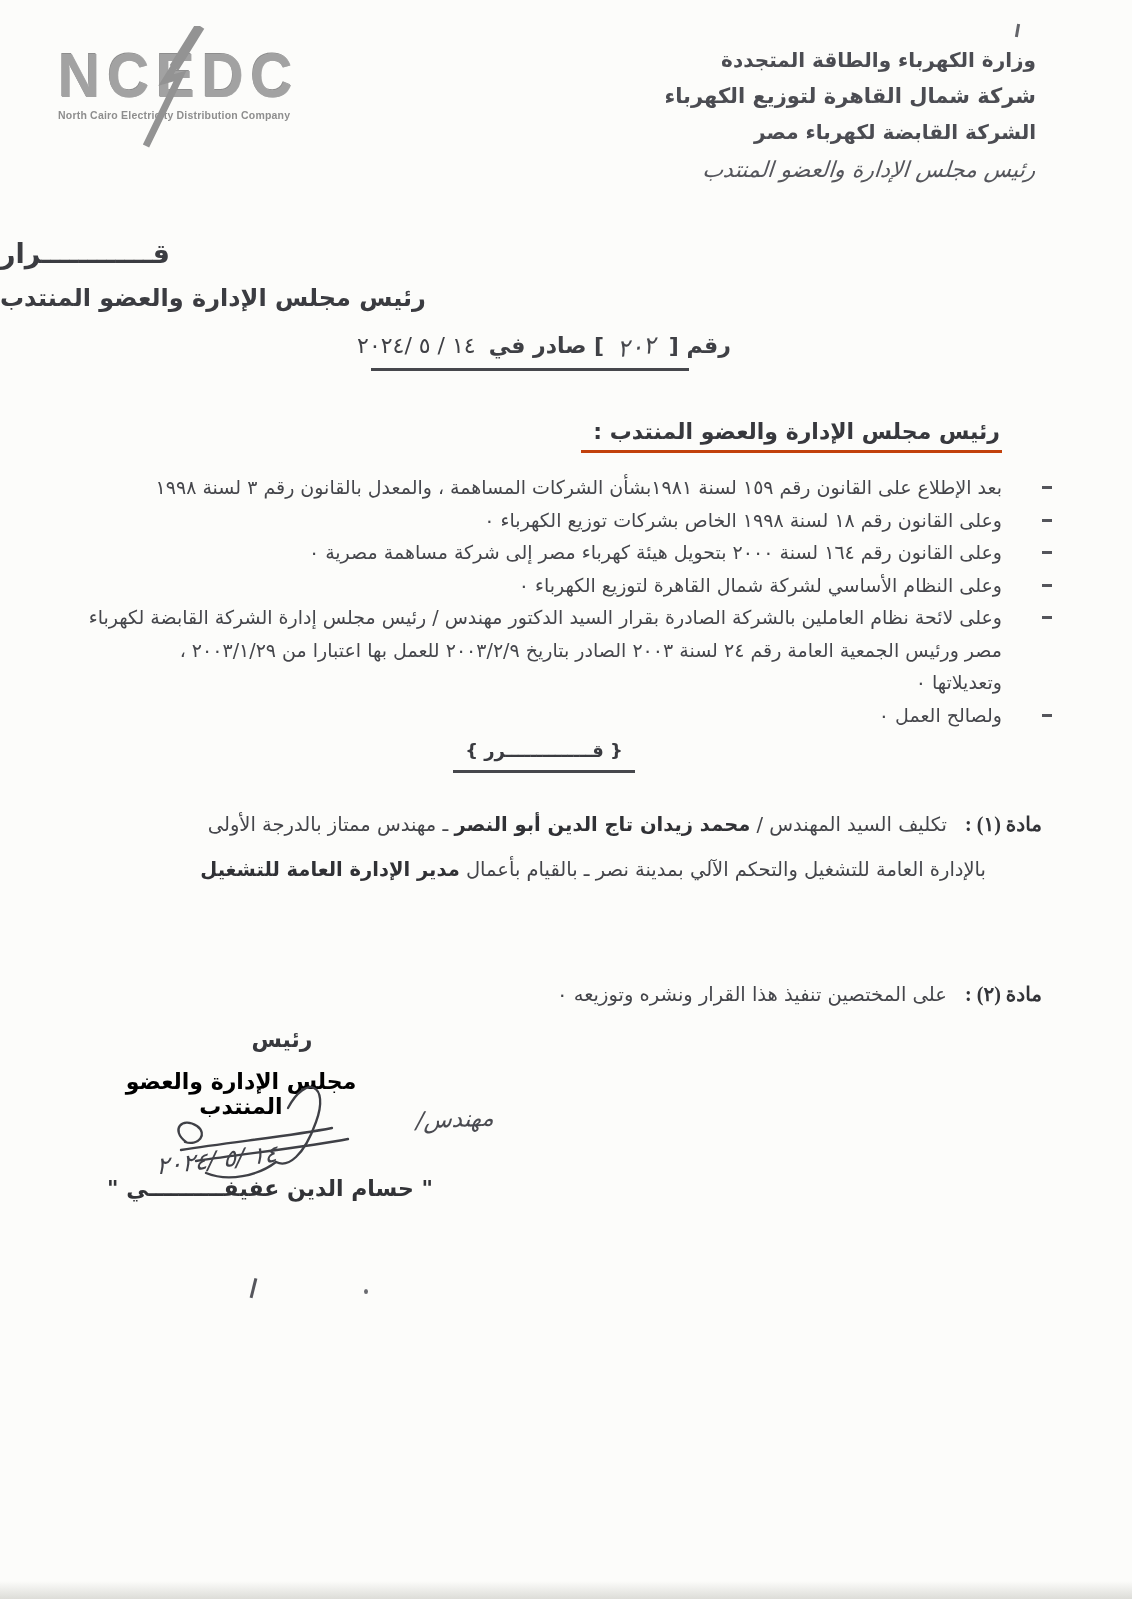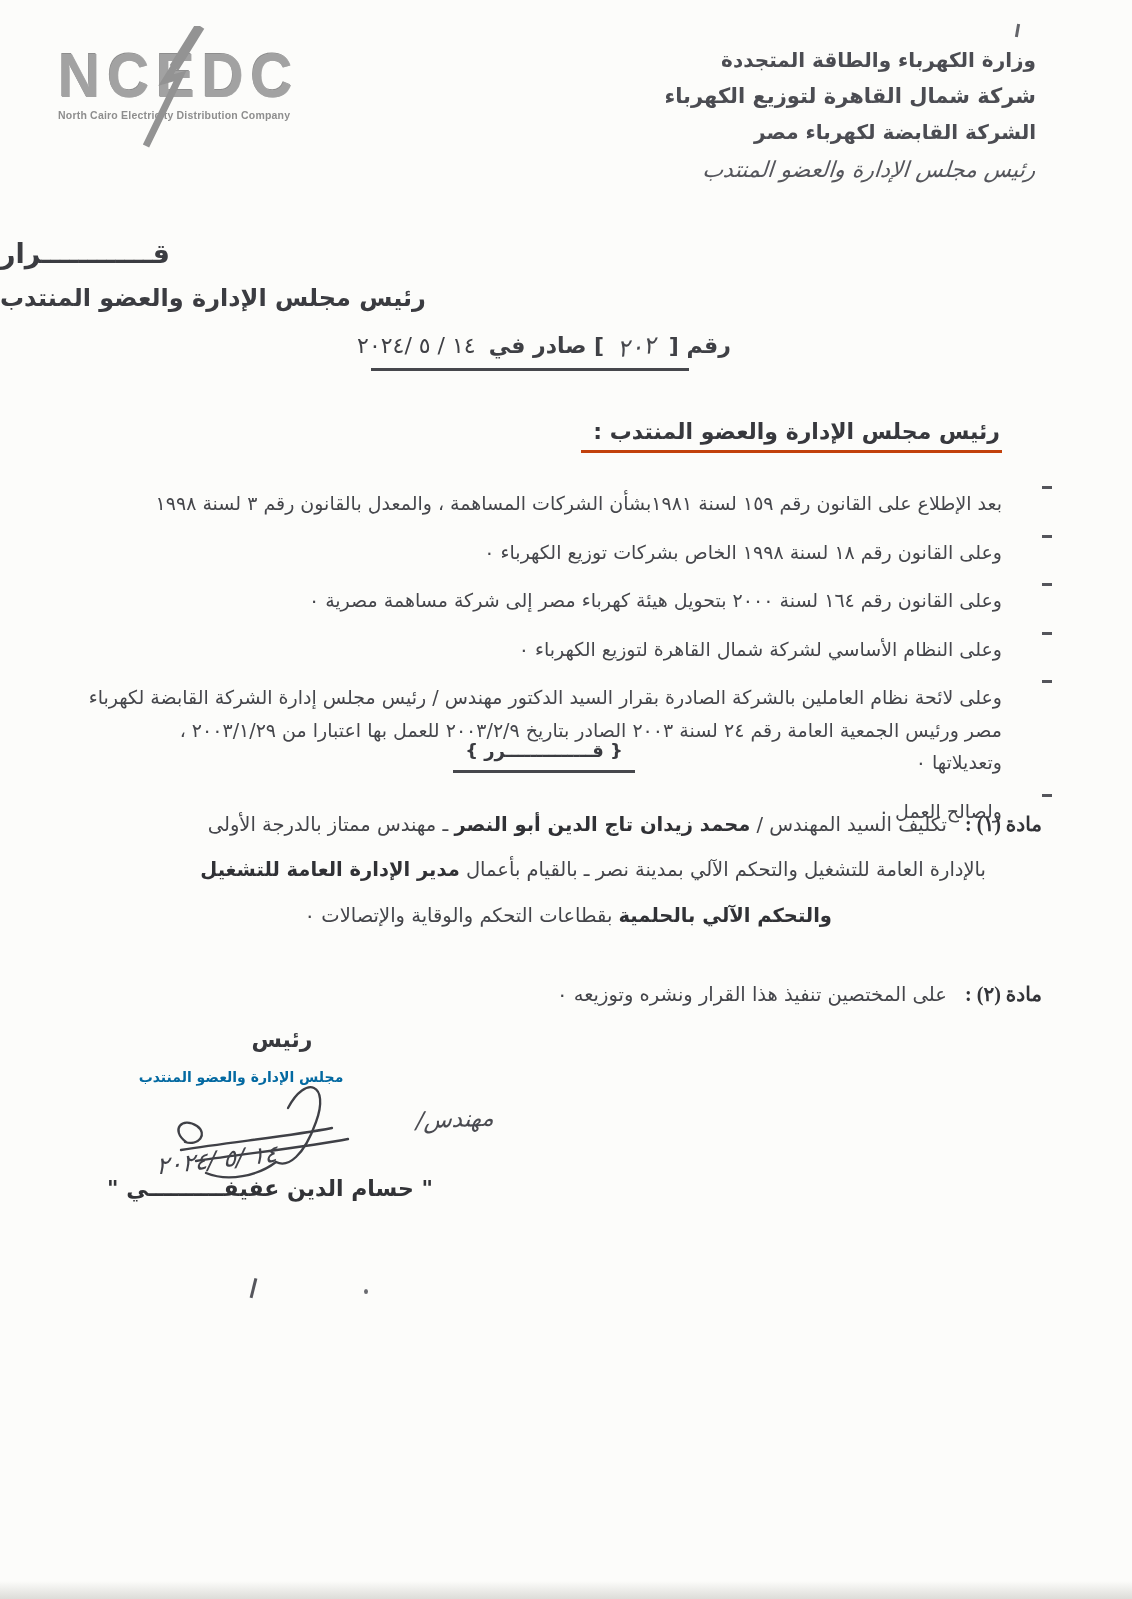--- a/index.html
+++ b/index.html
@@ -47,38 +47,38 @@
   .num-underline { width:318px; border-bottom:3px solid #46474c; margin:9px auto 0; transform:translateX(-14px); }
   
   .section-heading {
     position:absolute; right:130px; top:419px; direction:rtl;
     font-size:22px; font-weight:bold; color:#37383d;
     border-bottom:3px solid #c2410c; padding:0 2px 6px 12px; white-space:nowrap;
   }
   .preamble { position:absolute; right:80px; left:56px; top:471px; direction:rtl; font-size:19px; line-height:32.5px; color:#45464b; }
   .p-item { display:flex; direction:rtl; align-items:flex-start; }
   .p-dash { flex:none; width:10px; height:3px; background:#54555b; margin-top:15px; margin-left:40px; }
-  .p-text { flex:1; white-space:pre-wrap;margin-top:16px; }
+  .p-text { flex:1; white-space:pre-wrap; }
   
   .qarrar { position:absolute; left:0; right:44px; top:740px; text-align:center; }
   .qarrar span {
     display:inline-block; direction:rtl; font-size:18px; font-weight:bold;
     color:#3a3b40; border-bottom:3px solid #46474c; padding:0 12px 9px;
   }
   
   .art-line { position:absolute; direction:rtl; font-size:19.5px; color:#44454a; white-space:nowrap; }
   .art-label { font-weight:bold; font-size:20px; color:#333438; margin-left:12px;font-family:Liberation Serif, serif; }
   .art-bold { font-weight:bold; color:#303135; }
   .art-1-1 { top:812px; right:90px; }
   .art-1-2 { top:858px; right:146px; }
   .art-1-3 { top:904px; right:300px; }
   .art-2   { top:982px; right:90px; }
   
   .sig-role1 { position:absolute; top:1027px; left:172px; width:220px; text-align:center; font-size:22px; font-weight:bold; direction:rtl; color:#38393e; }
-  .sig-role2 { position:absolute; top:1069px; left:88px; width:306px; text-align:center; font-size:14px; font-weight:bold; direction:rtl; color:#0369a1; }
+  .sig-role2 { position:absolute; top:1069px; left:88px; width:306px; text-align:center; font-size:22px; font-weight:bold; direction:rtl; color:#000000; }
   .sig-eng { position:absolute; top:1106px; left:416px; font-size:23px; direction:rtl; color:#4a4b51; font-style:italic; transform:skewX(-4deg) rotate(-2deg); }
   .sig-scribble { position:absolute; top:1080px; left:136px; }
   .sig-date { position:absolute; top:1146px; left:156px; font-size:24px; direction:rtl; color:#42434a; font-style:italic; letter-spacing:2px; transform:rotate(-6deg) skewX(-6deg); }
   .sig-name { position:absolute; top:1176px; left:78px; width:384px; text-align:center; font-size:22px; font-weight:bold; direction:rtl; color:#323337; }
   
   .mark-apostrophe { position:absolute; left:1016px; top:24px; width:3px; height:13px; background:#64656a; transform:rotate(10deg); }
   .mark-slash { position:absolute; left:252px; top:1278px; width:2.5px; height:20px; background:#55565c; transform:rotate(14deg); }
   .mark-dot { position:absolute; left:364px; top:1289px; width:4px; height:5px; background:#6a6b70; border-radius:50%; }
   .scan-bottom { position:absolute; left:0; right:0; bottom:0; height:18px; background:linear-gradient(to bottom, rgba(200,200,195,0), rgba(182,182,175,0.45)); }
 </style>
@@ -153,24 +153,20 @@
   <div class="art-line art-1-1">
     <span class="art-label">مادة (١) :</span>
     <span>تكليف السيد المهندس /</span>
     <span class="art-bold">محمد زيدان تاج الدين أبو النصر</span>
     <span>ـ مهندس ممتاز بالدرجة الأولى</span>
   </div>
   <div class="art-line art-1-2">
     <span>بالإدارة العامة للتشغيل والتحكم الآلي بمدينة نصر  ـ  بالقيام بأعمال</span>
     <span class="art-bold">مدير الإدارة العامة للتشغيل</span>
   </div>
-  <div class="art-line art-1-3">
-    <span class="art-bold">والتحكم الآلي بالحلمية</span>
-    <span>بقطاعات التحكم والوقاية والإتصالات ٠</span>
-  </div>
 
   <div class="art-line art-2">
     <span class="art-label">مادة (٢) :</span>
     <span>على المختصين تنفيذ هذا القرار ونشره وتوزيعه ٠</span>
   </div>
 
   <div class="sig-role1">رئيس</div>
   <div class="sig-role2">مجلس الإدارة والعضو المنتدب</div>
   <div class="sig-eng">مهندس/</div>
   <svg class="sig-scribble" width="300" height="115" viewBox="0 0 300 115">

